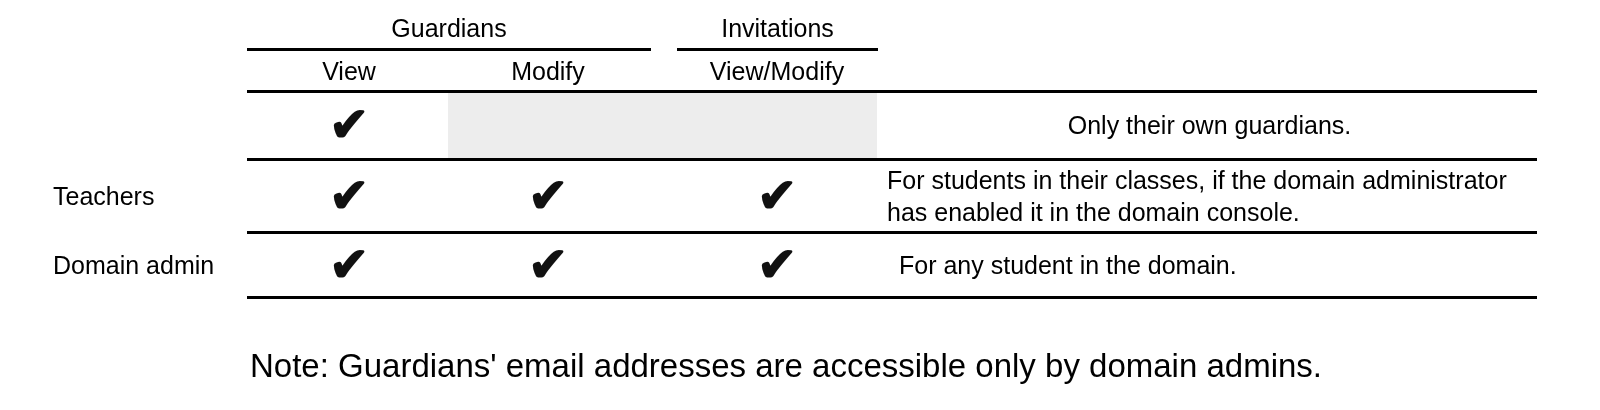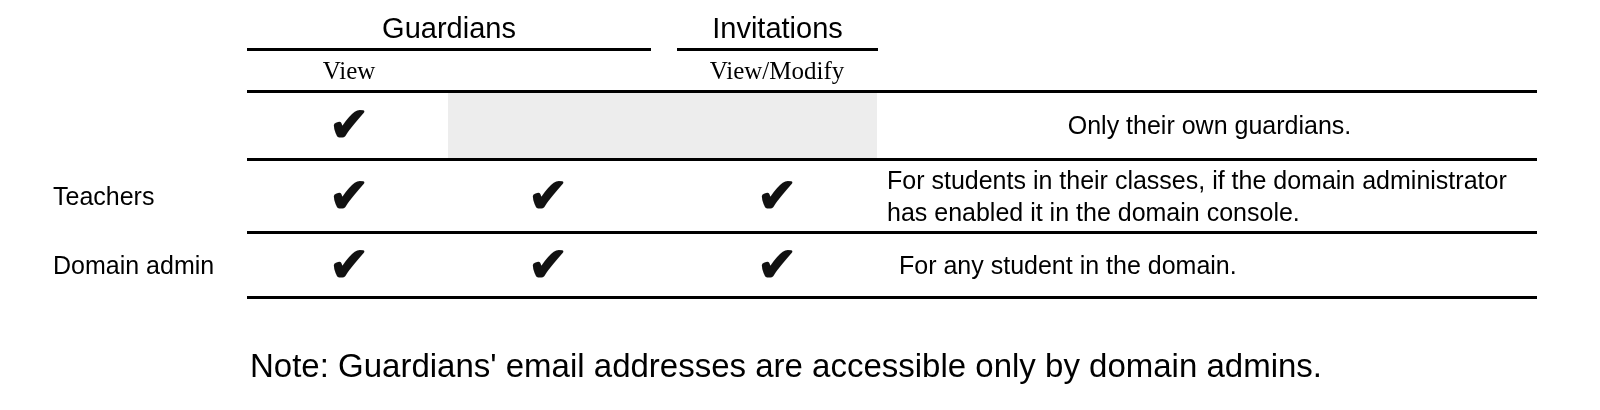--- a/index.html
+++ b/index.html
@@ -18,32 +18,31 @@
   }
   .rule {
     position: absolute;
     height: 3px;
     background: #000000;
   }
   .rule-full { left: 247px; width: 1290px; }
   .group-label {
     position: absolute;
     top: 13px;
-    font-size: 29px;
+    font-size: 25px;
     line-height: 30px;
     text-align: center;
   }
   .sub-label {
     position: absolute;
     top: 56px;
     width: 200px;
     font-size: 25px;
     line-height: 30px;
     text-align: center;
-    font-family: Liberation Serif, serif;
   }
   .row-label {
     position: absolute;
     left: 53px;
     font-size: 25px;
     line-height: 30px;
     white-space: nowrap;
   }
   .check {
     position: absolute;
@@ -86,20 +85,21 @@
 
 <div class="stage">
 
   <div class="group-label" style="left:247px; width:404px;">Guardians</div>
   <div class="group-label" style="left:677px; width:201px;">Invitations</div>
 
   <div class="rule" style="left:247px; top:48px; width:404px;"></div>
   <div class="rule" style="left:677px; top:48px; width:201px;"></div>
 
   <div class="sub-label col-view">View</div>
+  <div class="sub-label col-modify">Modify</div>
   <div class="sub-label col-vm">View/Modify</div>
 
   <div class="rule rule-full" style="top:90px;"></div>
 
   <div class="disabled-cell"></div>
   <div class="check col-view" style="top:101px;">✔</div>
   <div class="note" style="top:109px;text-align:center;">Only their own guardians.</div>
   <div class="rule rule-full" style="top:158px;"></div>
 
   <div class="row-label" style="top:181px;">Teachers</div>

